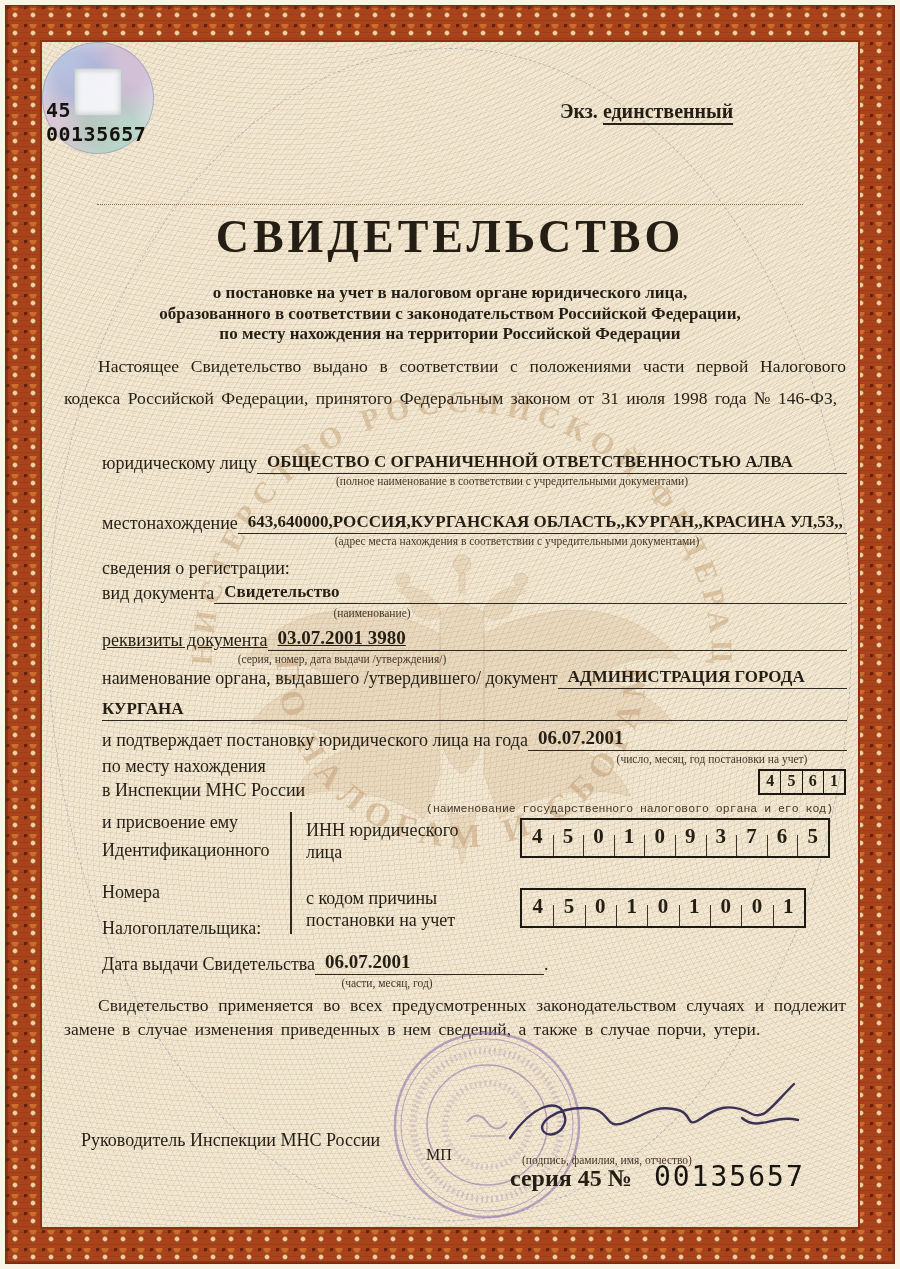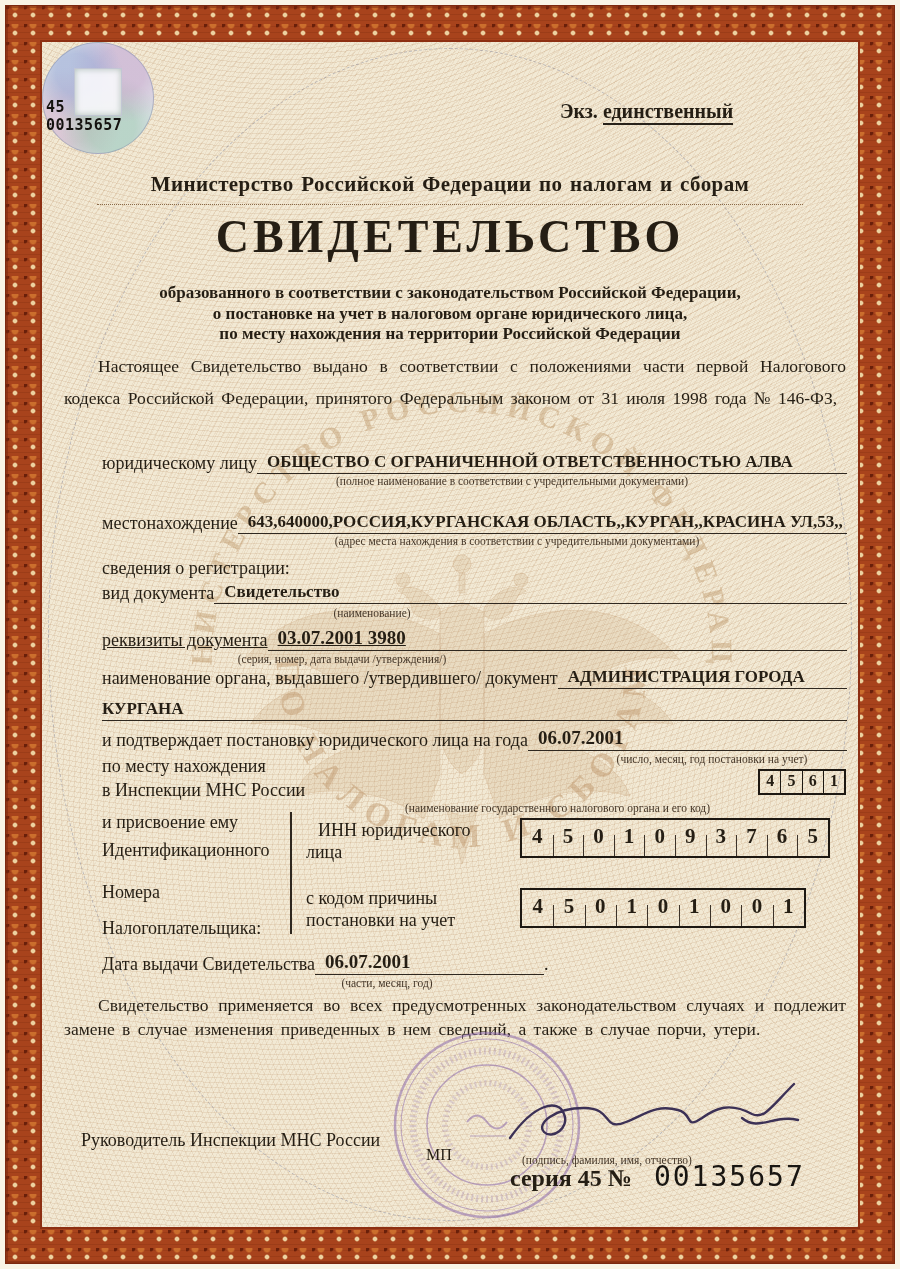--- a/index.html
+++ b/index.html
@@ -42,21 +42,21 @@
           radial-gradient(circle at 30% 28%, rgba(148,168,214,.55) 0 18%, transparent 42%),
           radial-gradient(circle at 72% 24%, rgba(198,158,198,.5) 0 20%, transparent 46%),
           radial-gradient(circle at 62% 76%, rgba(148,198,168,.5) 0 22%, transparent 48%),
           radial-gradient(circle at 24% 70%, rgba(214,178,198,.55) 0 20%, transparent 46%),
           radial-gradient(circle at 50% 50%, #dfe2e9 0 100%);}
   .holo::before{content:"";position:absolute;inset:6px;border-radius:50%;border:1px dashed rgba(90,100,140,.35);}
   .holo::after{content:"";position:absolute;left:32px;top:26px;width:46px;height:46px;
         background:rgba(251,251,253,.88);border:1px solid rgba(120,130,160,.4);
         box-shadow:inset 0 0 6px rgba(110,140,120,.5);}
   .holo-num{position:absolute;left:4px;top:56px;width:104px;z-index:3;
-        font-family:"DejaVu Sans Mono",monospace;font-size:15px;font-weight:bold;color:#14120f;letter-spacing:.5px;}
+        font-family:"DejaVu Sans Mono",monospace;font-size:20px;font-weight:bold;color:#14120f;letter-spacing:.5px;}
   .copy{left:518px;top:58px;font-size:20px;font-weight:bold;white-space:nowrap;}
   .copy .u{border-bottom:2px solid #28221a;padding-bottom:1px;}
   
   .digitbox{position:absolute;display:flex;border:2px solid #1d1812;}
   .digitbox .d{flex:1;position:relative;text-align:center;font-weight:bold;}
   .inn .d,.kpp .d{font-size:21px;line-height:33px;}
   .inn .d + .d::before,.kpp .d + .d::before{content:"";position:absolute;left:0;bottom:0;height:58%;border-left:1.5px solid #3c332a;}
   .codebox .d{font-size:16px;line-height:20px;}
   .codebox .d + .d{border-left:1.5px solid #1d1812;}
   .vrule{position:absolute;border-left:2px solid #2e271f;}
@@ -102,26 +102,25 @@
 
       <div class="holo">
         <span class="holo-num">45 00135657</span>
       </div>
 
       <div class="abs copy">
         <span>Экз.</span>
         <span class="u">единственный</span>
       </div>
 
-      <div class="abs ministry center">Министерство Российской Федерации по налогам и сборам</div>
       <div class="abs rule-dotted"></div>
       <div class="abs title center">СВИДЕТЕЛЬСТВО</div>
       <div class="abs subtitle center">
+        <div>о постановке на учет в налоговом органе юридического лица,</div>
         <div>образованного в соответствии с законодательством Российской Федерации,</div>
-        <div>о постановке на учет в налоговом органе юридического лица,</div>
         <div>по месту нахождения на территории Российской Федерации</div>
       </div>
 
       <div class="abs para" style="left:22px;top:308px;width:782px;line-height:32px;">Настоящее Свидетельство выдано в соответствии с положениями части первой Налогового кодекса Российской Федерации, принятого Федеральным законом от 31 июля 1998 года № 146-ФЗ,</div>
 
       <div class="row" style="left:60px;top:407px;width:745px;height:25px;">
         <span class="lbl">юридическому лицу</span>
         <span class="fill">ОБЩЕСТВО С ОГРАНИЧЕННОЙ ОТВЕТСТВЕННОСТЬЮ АЛВА</span>
       </div>
       <div class="cap" style="left:190px;top:433px;width:560px;">(полное наименование в соответствии с учредительными документами)</div>
@@ -156,35 +155,35 @@
 
       <div class="row" style="left:60px;top:684px;width:745px;height:25px;">
         <span class="lbl">и подтверждает постановку юридического лица на года</span>
         <span class="fill" style="font-size:19px;">06.07.2001</span>
       </div>
       <div class="cap" style="left:520px;top:711px;width:300px;">(число, месяц, год постановки на учет)</div>
       <div class="abs lbl" style="left:60px;top:714px;">по месту нахождения</div>
       <div class="row" style="left:60px;top:734px;width:565px;height:25px;gap:24px;">
         <span class="lbl" style="margin-right:55px;">в Инспекции МНС России</span>
       </div>
-      <div class="cap" style="left:363px;top:760px;width:252px;">(наименование государственного налогового органа и его код)</div>
+      <div class="cap" style="left:384px;top:760px;width:252px;font-family:Liberation Mono, monospace;">(наименование государственного налогового органа и его код)</div>
       <div class="digitbox codebox" style="left:716px;top:727px;width:84px;height:22px;">
         <span class="d">4</span>
         <span class="d">5</span>
         <span class="d">6</span>
         <span class="d">1</span>
       </div>
 
       <div class="abs lbl" style="left:60px;top:770px;">и присвоение ему</div>
       <div class="abs lbl" style="left:60px;top:798px;">Идентификационного</div>
       <div class="abs lbl" style="left:60px;top:840px;">Номера</div>
       <div class="abs lbl" style="left:60px;top:876px;">Налогоплательщика:</div>
       <div class="vrule" style="left:248px;top:770px;height:122px;"></div>
 
-      <div class="abs lbl" style="left:276px;top:778px;">ИНН юридического</div>
+      <div class="abs lbl" style="left:264px;top:778px;">ИНН юридического</div>
       <div class="abs lbl" style="left:264px;top:800px;">лица</div>
       <div class="digitbox inn" style="left:478px;top:776px;width:306px;height:36px;">
         <span class="d">4</span>
         <span class="d">5</span>
         <span class="d">0</span>
         <span class="d">1</span>
         <span class="d">0</span>
         <span class="d">9</span>
         <span class="d">3</span>
         <span class="d">7</span>

